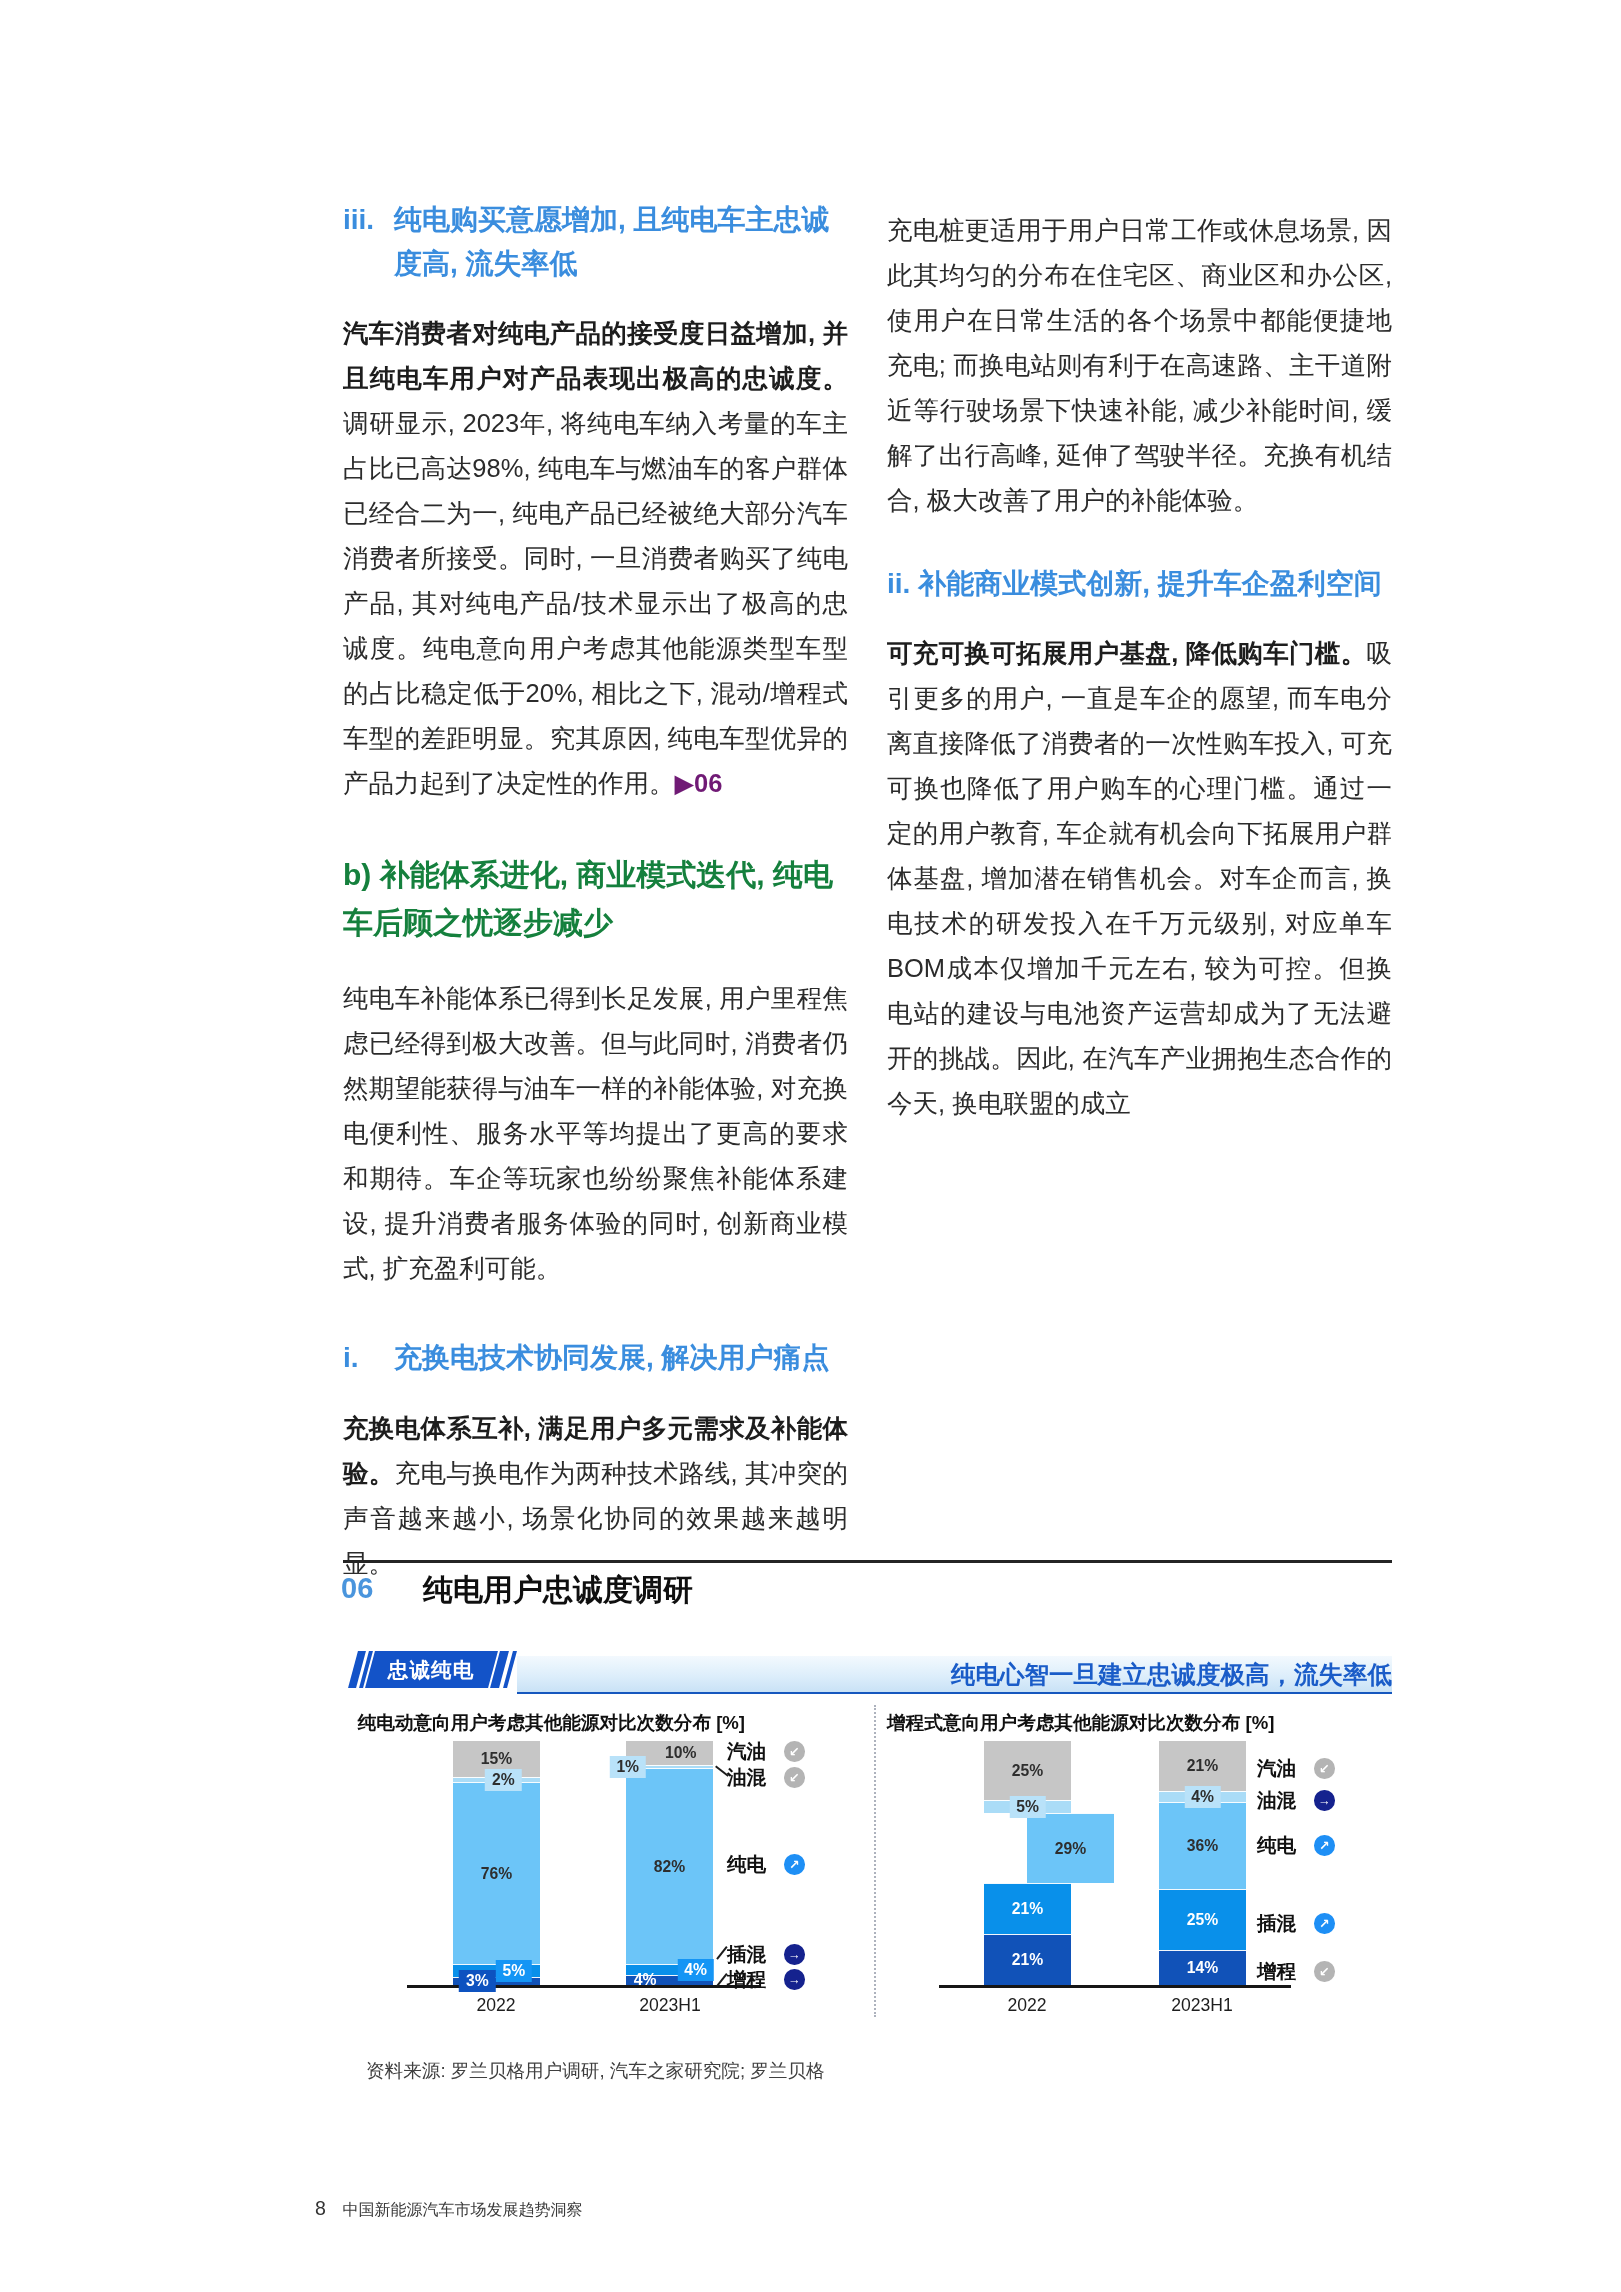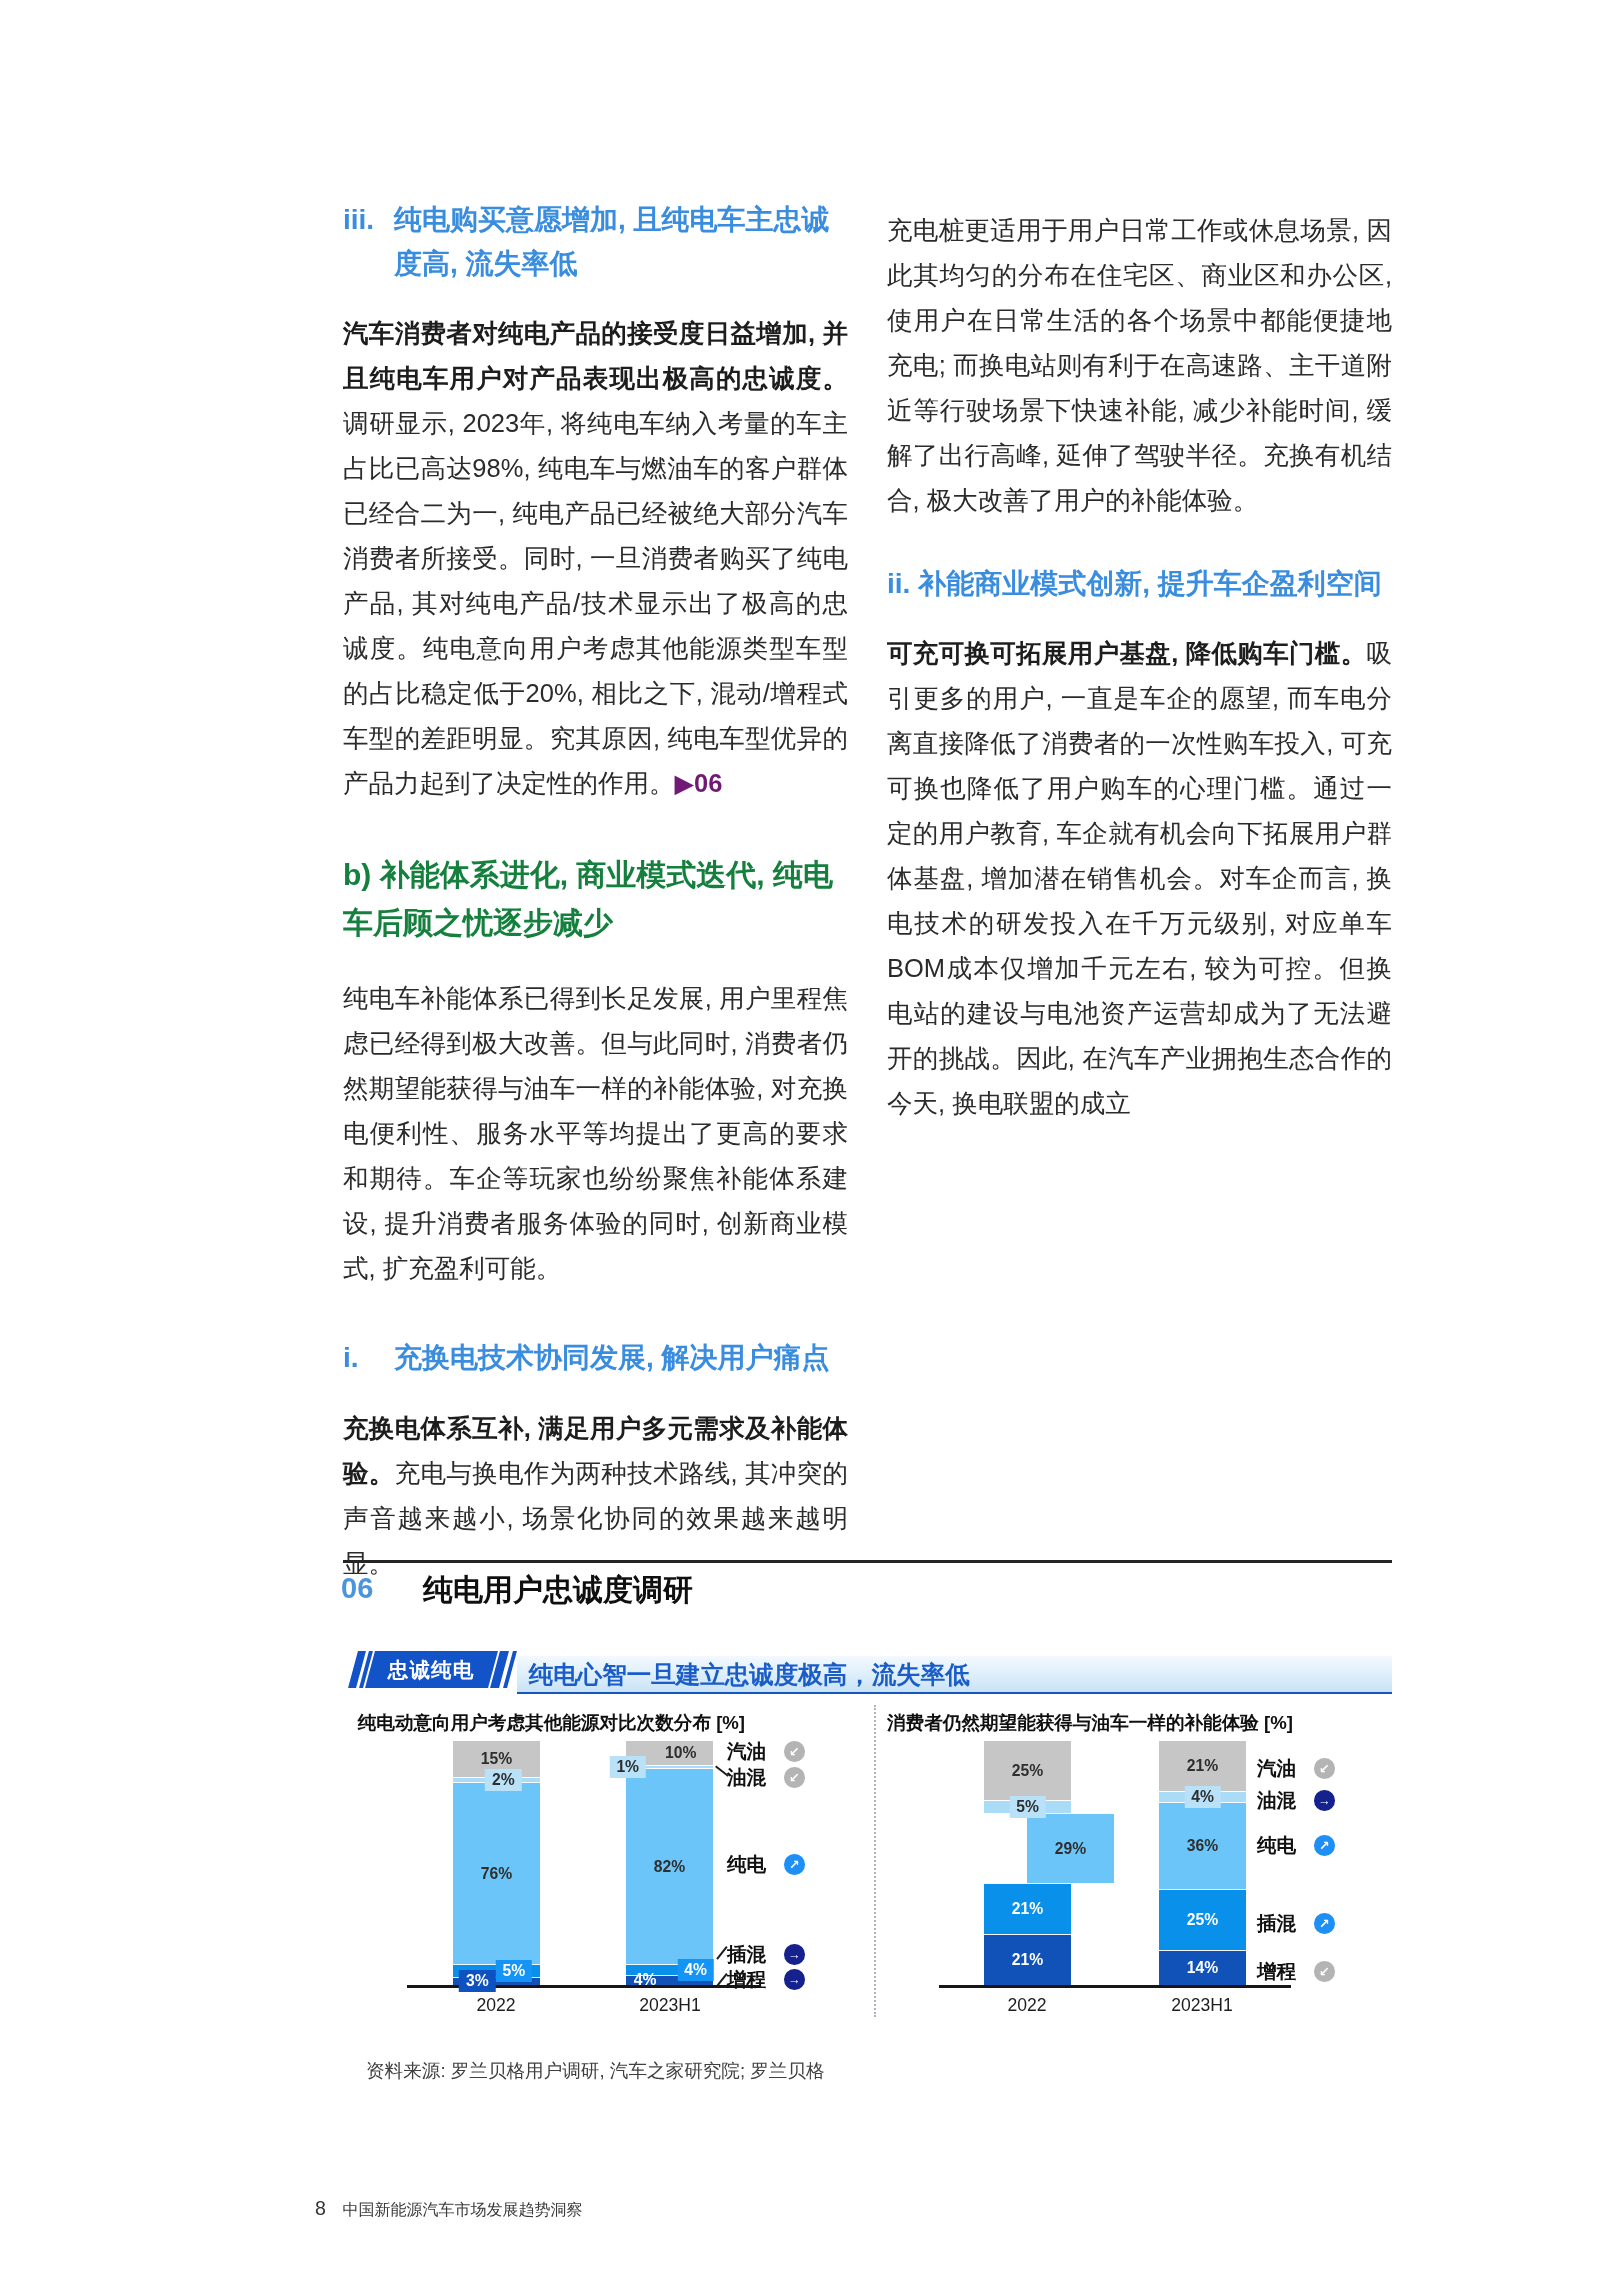--- a/index.html
+++ b/index.html
@@ -21,21 +21,21 @@
   
   .fig-rule{position:absolute;left:343px;top:1560px;width:1049px;height:2.9px;background:#242424;}
   .fig-num{position:absolute;left:341px;top:1572px;font-size:29px;font-weight:bold;color:#4a95dd;}
   .fig-title{position:absolute;left:423px;top:1570px;font-size:30px;font-weight:bold;color:#0f0f0f;}
   .b-slash{position:absolute;top:1651px;height:37px;background:#1353c8;transform:skewX(-15deg);}
   .badge{position:absolute;left:370px;top:1651px;width:123px;height:37px;background:#1353c8;
          transform:skewX(-15deg);display:flex;align-items:center;justify-content:center;}
   .badge span{transform:skewX(15deg);color:#fff;font-size:20.6px;font-weight:bold;letter-spacing:1px;}
   .band{position:absolute;left:517px;top:1656px;width:875px;height:36px;
         background:linear-gradient(180deg,#f3f9fe 0%,#ddeefb 55%,#c9e2f6 100%);
-        border-bottom:2.9px solid #1557be;display:flex;align-items:center;}
+        border-bottom:2.9px solid #1557be;display:flex;align-items:center;justify-content:flex-end;}
   .band span{padding-left:11.8px;font-size:24.5px;font-weight:bold;color:#1a5cc8;}
   
   .chart-area{position:absolute;left:343px;top:1705px;width:1049px;height:333px;}
   .chart-title{position:absolute;top:4.9px;font-size:18.6px;font-weight:bold;color:#101010;}
   .ct-left{left:14.7px;}  .ct-right{left:544px;}
   .divider{position:absolute;left:531px;top:0;height:312px;border-left:2px dotted #adb2bd;}
   .axis{position:absolute;top:280px;height:2.9px;background:#161616;}
   .axis-left{left:64px;width:353px;} .axis-right{left:596px;width:352px;}
   .bar{position:absolute;top:36px;height:244px;width:87px;display:flex;flex-direction:column;}
   .bar-0{left:110px;} .bar-1{left:283px;} .bar-2{left:641px;} .bar-3{left:816px;}
@@ -102,21 +102,21 @@
       <span>忠诚纯电</span>
     </div>
   <div class="b-slash" style="left:495px;width:8.8px;"></div>
   <div class="b-slash" style="left:508px;width:3.9px;"></div>
   <div class="band">
       <span>纯电心智一旦建立忠诚度极高，流失率低</span>
     </div>
 
   <div class="chart-area">
     <div class="chart-title ct-left">纯电动意向用户考虑其他能源对比次数分布 [%]</div>
-    <div class="chart-title ct-right">消费者仍然期望能获得与油车一样的补能体验 [%]</div>
+    <div class="chart-title ct-right">增程式意向用户考虑其他能源对比次数分布 [%]</div>
     <div class="divider"></div>
 
     <div class="bar bar-0">
         <div class="seg" style="height: 14.8515%; background: rgb(198, 198, 198);">
           <span class="sl dark" style="left: 50%;">15%</span>
         </div>
         <div class="seg" style="height: 1.9802%; background: rgb(170, 220, 247);">
           <span class="sl box-pale" style="left: 58%;">2%</span>
         </div>
         <div class="seg" style="height: 75.2475%; background: rgb(108, 197, 248);">

